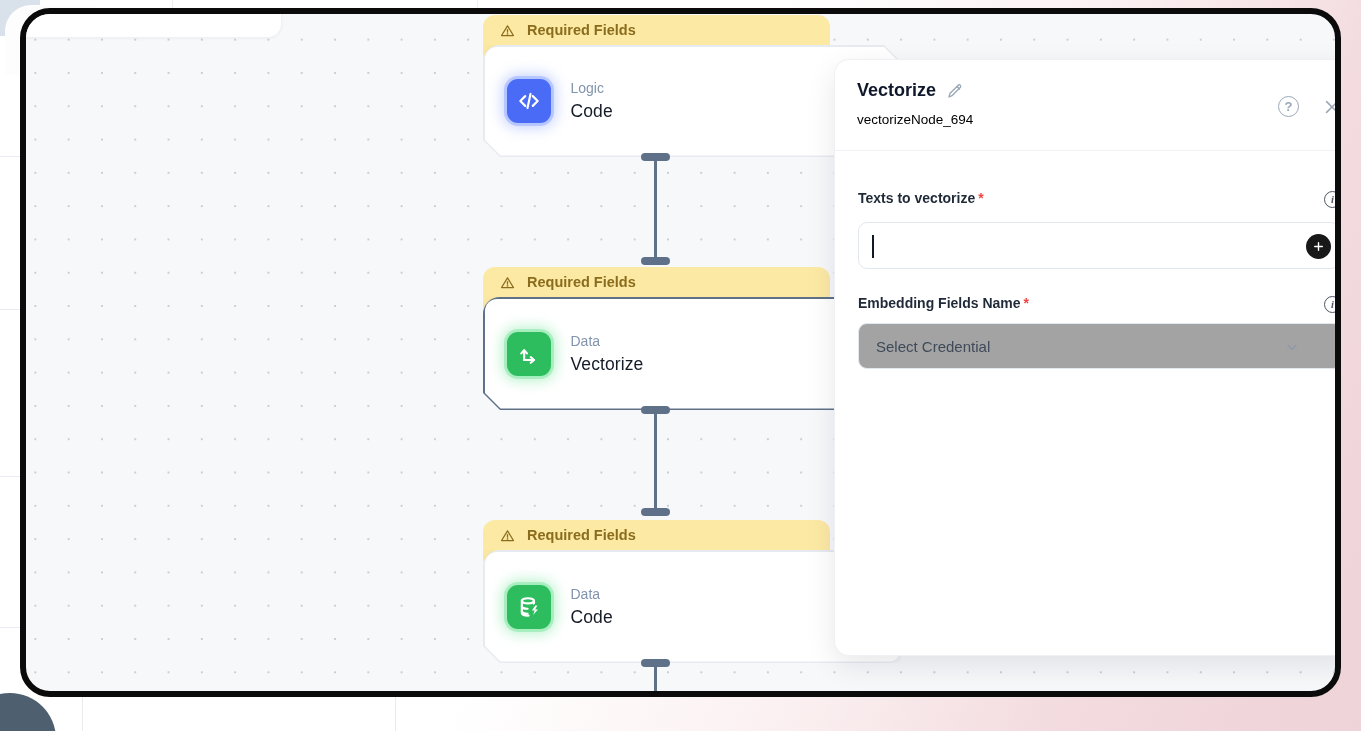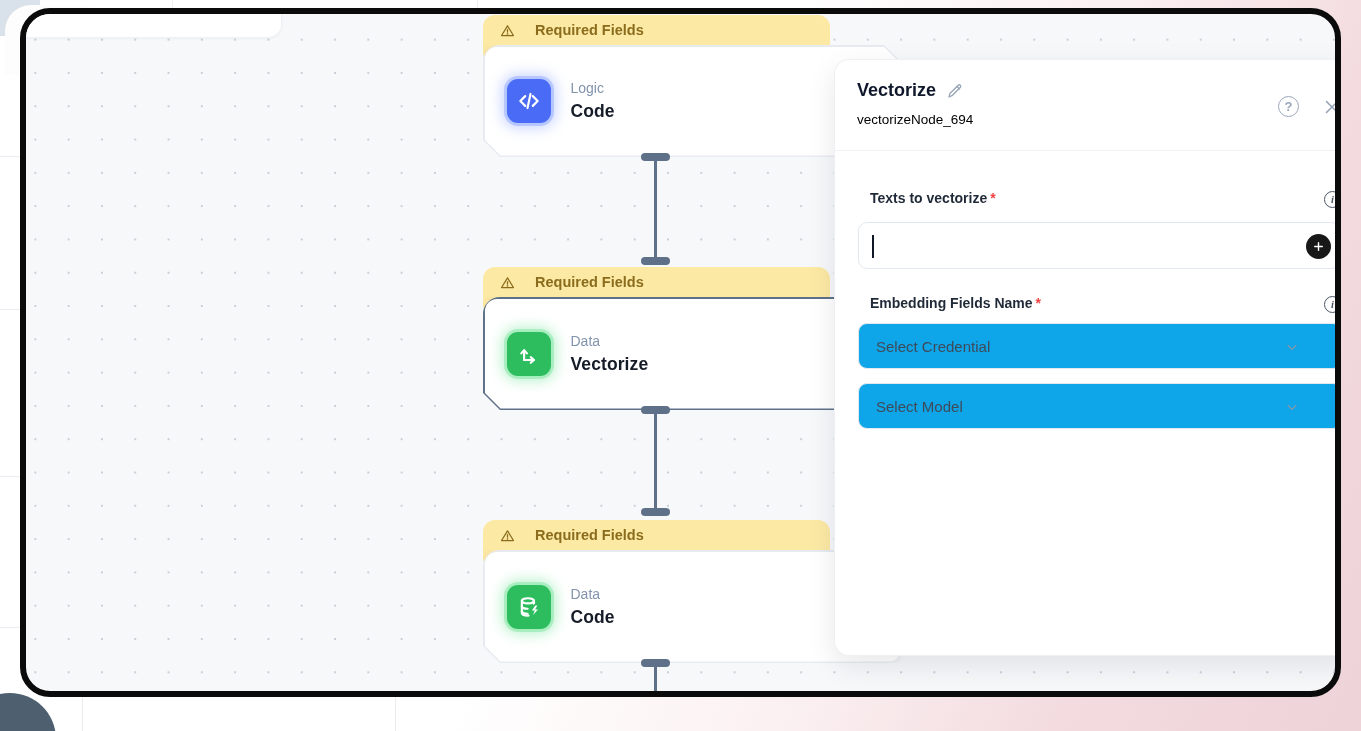--- a/index.html
+++ b/index.html
@@ -34,74 +34,74 @@
     border-radius:0 0 14px 0; border-right:1px solid #eef1f5; border-bottom:1px solid #eef1f5;
     box-shadow:0 1px 3px rgba(15,23,42,.04);
   }
 
   
   .flow { position:absolute; left:457px; top:0; width:347px; height:677px; }
 
   .banner {
     position:absolute; left:0; width:347px; height:46px;
     background:#fce9a4; border-radius:12px 12px 8px 8px;
-    display:flex; align-items:flex-start; padding:7px 0 0 17px; gap:20px;
+    display:flex; align-items:flex-start; padding:7px 0 0 17px; gap:12px;
     color:#8a6c1c; font-size:14.5px; font-weight:700; z-index:1;
   }
   .banner svg { margin-top:1px; }
 
   .card-outer { position:absolute; left:0; width:418px; z-index:2;
     clip-path:polygon(0 0, calc(100% - 17px) 0, 100% 17px, 100% 100%, 17px 100%, 0 calc(100% - 17px));
     border-radius:17px; background:#e7eaf0;
     filter:drop-shadow(0 2px 5px rgba(24,39,75,.08));
   }
   .card-outer.selected { background:#5e7188; }
   .card-inner { position:absolute; inset:1.5px; background:#ffffff; border-radius:12px;
     clip-path:polygon(0 0, calc(100% - 16px) 0, 100% 16px, 100% 100%, 16px 100%, 0 calc(100% - 16px));
     display:flex; align-items:center; padding-left:22px; gap:20px;
   }
   .icon-tile { width:44px; height:44px; border-radius:11px; display:flex; align-items:center; justify-content:center; flex:0 0 auto; }
   .tile-blue  { background:#4a6bf5; box-shadow:0 0 0 3px rgba(110,142,255,.33), 0 0 13px 5px rgba(110,142,255,.38); }
   .tile-green { background:#2dbd5e; box-shadow:0 0 0 3px rgba(86,222,132,.33), 0 0 13px 5px rgba(86,222,132,.40); }
   .node-text .cat { font-size:14px; color:#8294ad; margin-bottom:5px; }
-  .node-text .ttl { font-size:17.5px; font-weight:700; color:#151c28; letter-spacing:.1px; }
+  .node-text .ttl { font-size:17.5px; font-weight:400; color:#151c28; letter-spacing:.1px; }
 
   .handle { position:absolute; left:158px; width:29px; height:8px; border-radius:4px; background:#5e7188; z-index:3; }
   .edge-line { position:absolute; left:171px; width:2.5px; background:#5e7188; z-index:0; }
 
   
   .panel {
     position:absolute; left:809px; top:46px; width:520px; height:595px;
     background:#ffffff; border-radius:14px;
     box-shadow:0 0 0 1px #eef0f4, 0 10px 30px rgba(15,23,42,.10);
     z-index:5;
   }
   .panel-title { position:absolute; left:22px; top:20px; display:flex; align-items:center; gap:10px;
     font-size:18px; font-weight:700; color:#0f172a; }
   .node-id { position:absolute; left:22px; top:52px; font-size:13.5px; color:#000000; }
   .help-icon { position:absolute; left:443px; top:36px; width:21px; height:21px; border:1.6px solid #9aa7b8;
     border-radius:50%; color:#9aa7b8; font-size:13px; font-weight:700; display:flex; align-items:center; justify-content:center; cursor:pointer; }
   .close-icon { position:absolute; left:487px; top:37px; width:20px; height:20px; cursor:pointer; }
   .panel-divider { position:absolute; left:0; top:90px; width:100%; height:1px; background:#f0f2f5; }
 
-  .field-label { position:absolute; left:23px; font-size:14px; font-weight:700; color:#1f2937;margin-left:12px; }
+  .field-label { position:absolute; left:23px; font-size:14px; font-weight:700; color:#1f2937; }
   .req { color:#ef4444; margin-left:3px; font-weight:700; }
   .info-icon { position:absolute; left:489px; width:17px; height:17px; border:1.4px solid #4b5563; border-radius:50%;
     color:#4b5563; font-size:10.5px; font-weight:700; display:flex; align-items:center; justify-content:center;
     font-family:"Liberation Serif", serif; font-style:italic; }
 
   .text-input { position:absolute; left:23px; top:162px; width:482px; height:47px;
     border:1px solid #e3e8ef; border-radius:9px; background:#fff; }
   .caret { position:absolute; left:13px; top:12px; width:1.5px; height:23px; background:#111827; animation:blink 1.1s steps(1) infinite; }
   @keyframes blink { 50% { opacity:0; } }
   .add-btn { position:absolute; left:447px; top:11px; width:25px; height:25px; border-radius:50%;
     background:#181818; display:flex; align-items:center; justify-content:center; cursor:pointer; }
 
   .select-box { position:absolute; left:23px; width:484px; height:46px; border:1px solid #e3e8ef; border-radius:9px;
-    background:#0ea5e9; display:flex; align-items:center; padding-left:17px; font-size:15px; color:#3f4a59; cursor:pointer; }
+    background:#a3a3a3; display:flex; align-items:center; padding-left:17px; font-size:15px; color:#3f4a59; cursor:pointer; }
   .chevron { position:absolute; left:425px; top:15px; }
 </style>
 </head>
 <body>
 
 <div class="corner-wedge"></div>
 <div class="corner-white"></div>
 <div class="dark-corner-shape"></div>
 <div class="faint-h" style="top:156px"></div>
 <div class="faint-h" style="top:309px"></div>
@@ -242,20 +242,14 @@
       <span>Embedding Fields Name</span><span class="req">*</span>
     </div>
     <div class="info-icon" style="top:236px">i</div>
 
     <div class="select-box" style="top:263px">
       <span>Select Credential</span>
       <svg class="chevron" width="16" height="16" viewBox="0 0 24 24" fill="none" stroke="#8b98a8" stroke-width="1.9" stroke-linecap="round" stroke-linejoin="round">
           <path d="M6 9.5l6 6 6-6"></path>
         </svg>
     </div>
-    <div class="select-box" style="top:323px">
-      <span>Select Model</span>
-      <svg class="chevron" width="16" height="16" viewBox="0 0 24 24" fill="none" stroke="#8b98a8" stroke-width="1.9" stroke-linecap="round" stroke-linejoin="round">
-          <path d="M6 9.5l6 6 6-6"></path>
-        </svg>
-    </div>
   </div>
 </div>
 
 </body></html>

